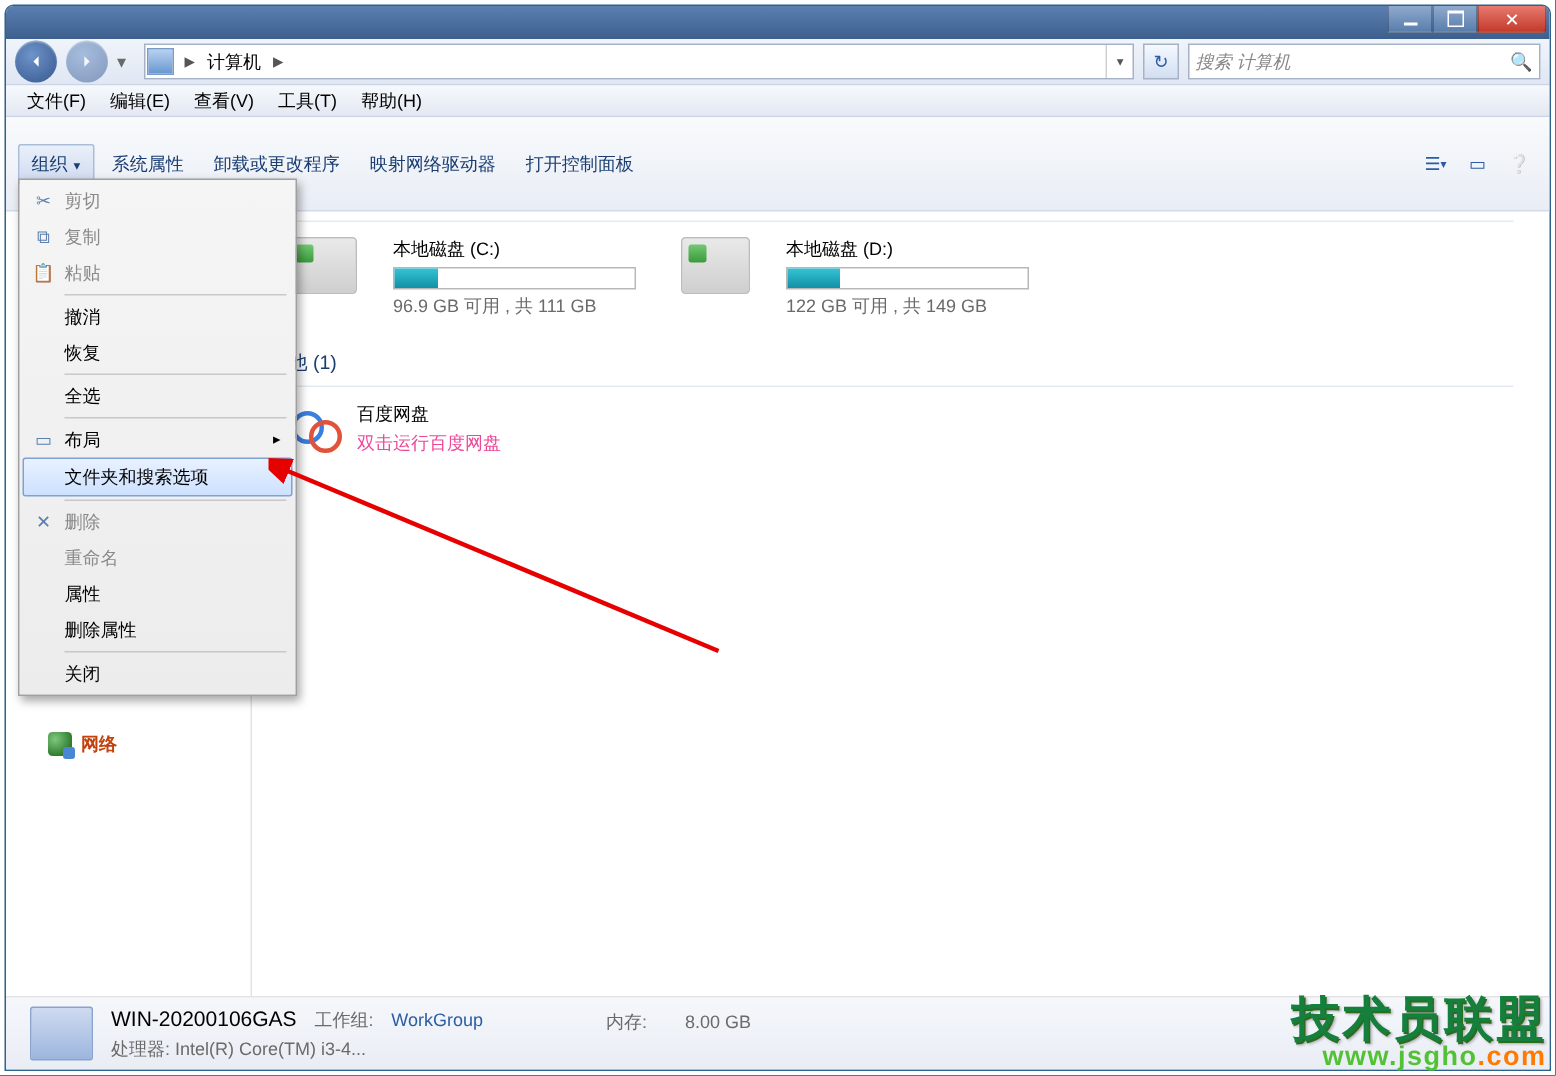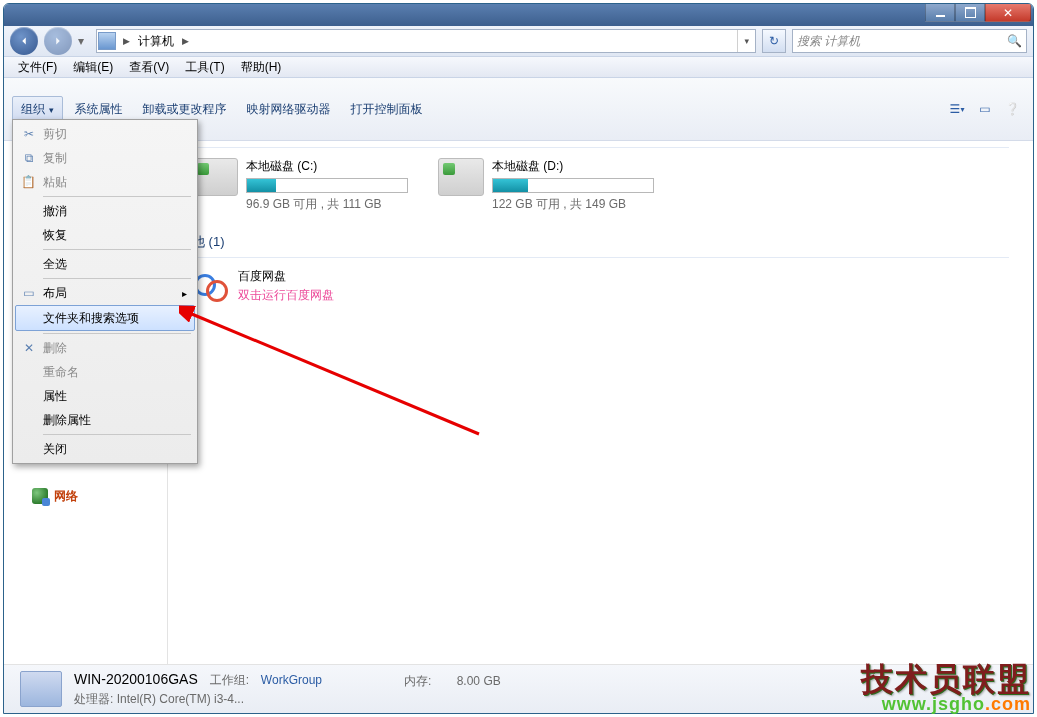--- a/index.html
+++ b/index.html
@@ -60,21 +60,21 @@
 .side-item.drive{padding-left:44px;}
 .side-item .sic{width:16px;height:16px;margin-right:6px;display:inline-block;}
 .sic.net{background:radial-gradient(circle at 30% 30%,#7ec77e,#2e7d2e 70%);border-radius:3px;position:relative;}
 .sic.net::after{content:"";position:absolute;right:-2px;bottom:-2px;width:8px;height:8px;background:#4a86d6;border-radius:2px;}
 .sic.drive{background:linear-gradient(#d9d9d9,#a3a3a3);border-radius:2px;border:1px solid #888;}
 
 
 .cathead{color:#1a3e72;font-size:13px;margin-bottom:6px;}
 .catline{height:1px;background:#e3eaf5;margin-bottom:10px;}
 .drives{display:flex;gap:30px;margin-bottom:20px;}
-.drive-tile{display:flex;align-items:flex-start;gap:8px;}
+.drive-tile{display:flex;align-items:flex-start;gap:24px;}
 .drive-ic{width:44px;height:36px;background:linear-gradient(#e9e9e9,#cfcfcf);border:1px solid #bcbcbc;border-radius:3px;position:relative;}
 .drive-ic::after{content:"";position:absolute;left:4px;top:4px;width:12px;height:12px;background:linear-gradient(#73c973,#3a9a3a);border-radius:2px;}
 .drive-meta{display:flex;flex-direction:column;gap:3px;}
 .drive-title{color:#000;}
 .drive-bar{width:160px;height:13px;border:1px solid #b8b8b8;background:#fff;position:relative;}
 .drive-fill{position:absolute;left:0;top:0;bottom:0;background:linear-gradient(#34c3d6,#1390a5);}
 .drive-sub{color:#6a6a6a;}
 
 .other-tile{display:flex;align-items:center;gap:10px;}
 .baidu-ic{width:36px;height:36px;position:relative;}
@@ -91,21 +91,21 @@
 .details-ic{width:40px;height:34px;background:linear-gradient(#cfdaf0,#9cb6de);border:1px solid #8aa3cd;border-radius:2px;}
 .details-text{display:flex;flex-direction:column;flex:1;}
 .dline1{font-size:14px;color:#000;}
 .dline1 .lbl{color:#6a6a6a;font-size:12px;margin-left:8px;}
 .dline2{color:#6a6a6a;margin-top:2px;}
 .dmem{position:absolute;left:400px;top:8px;color:#6a6a6a;}
 .dmem .lab{margin-right:22px;}
 
 
 .wm{position:absolute;right:6px;bottom:4px;text-align:right;line-height:1;z-index:40;}
-.wm .big{font-size:32px;font-weight:700;color:#7f1d1d;letter-spacing:2px;font-family:"SimHei","Microsoft YaHei";text-shadow:1px 1px 0 #2e6b1f,2px 2px 2px rgba(0,0,0,.3);}
+.wm .big{font-size:32px;font-weight:700;color:#15803d;letter-spacing:2px;font-family:"SimHei","Microsoft YaHei";text-shadow:1px 1px 0 #2e6b1f,2px 2px 2px rgba(0,0,0,.3);}
 .wm .url{font-size:18px;font-weight:700;color:#52c234;letter-spacing:1px;}
 .wm .url .c{color:#ff7a00;}
 </style>
 </head>
 <body>
 
 <div class="screen">
  <div class="window">
 
   <div class="titlebar">

